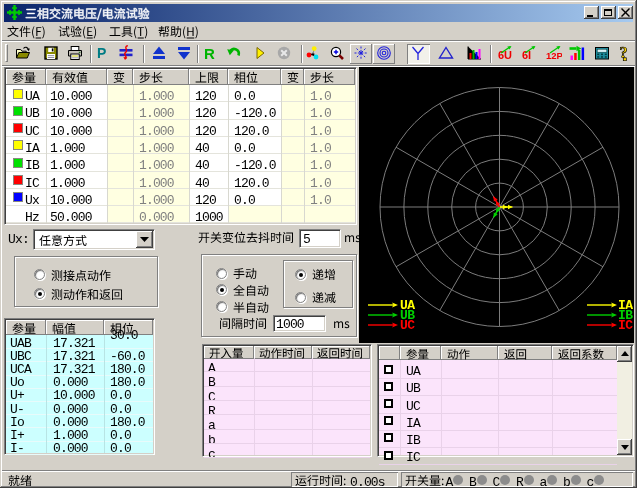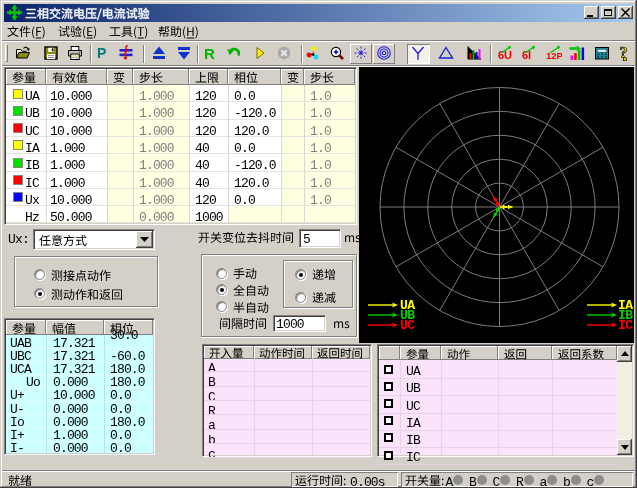--- a/index.html
+++ b/index.html
@@ -412,21 +412,21 @@
 <div class="mono abs" style="left:110px;top:328px">30.0</div>
 <div class="abs" style="left:6px;top:348.2px;width:147px;height:1px;background:#E8FBFB"></div>
 <div class="mono abs" style="left:10px;top:348.8px">UBC</div>
 <div class="mono abs" style="left:53px;top:348.8px">17.321</div>
 <div class="mono abs" style="left:110px;top:348.8px">-60.0</div>
 <div class="abs" style="left:6px;top:361.4px;width:147px;height:1px;background:#E8FBFB"></div>
 <div class="mono abs" style="left:10px;top:362.0px">UCA</div>
 <div class="mono abs" style="left:53px;top:362.0px">17.321</div>
 <div class="mono abs" style="left:110px;top:362.0px">180.0</div>
 <div class="abs" style="left:6px;top:374.6px;width:147px;height:1px;background:#E8FBFB"></div>
-<div class="mono abs" style="left:26px;top:375.2px">Uo</div>
+<div class="mono abs" style="left:10px;top:375.2px">Uo</div>
 <div class="mono abs" style="left:53px;top:375.2px">0.000</div>
 <div class="mono abs" style="left:110px;top:375.2px">180.0</div>
 <div class="abs" style="left:6px;top:387.8px;width:147px;height:1px;background:#E8FBFB"></div>
 <div class="mono abs" style="left:10px;top:388.4px">U+</div>
 <div class="mono abs" style="left:53px;top:388.4px">10.000</div>
 <div class="mono abs" style="left:110px;top:388.4px">0.0</div>
 <div class="abs" style="left:6px;top:401.0px;width:147px;height:1px;background:#E8FBFB"></div>
 <div class="mono abs" style="left:10px;top:401.6px">U-</div>
 <div class="mono abs" style="left:53px;top:401.6px">0.000</div>
 <div class="mono abs" style="left:110px;top:401.6px">0.0</div>

